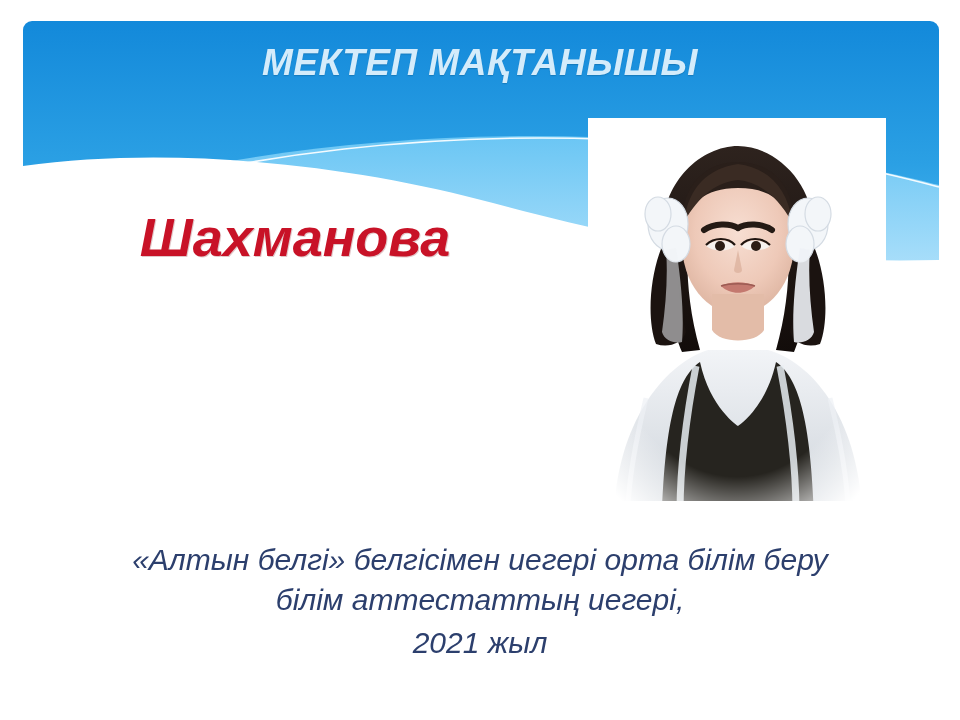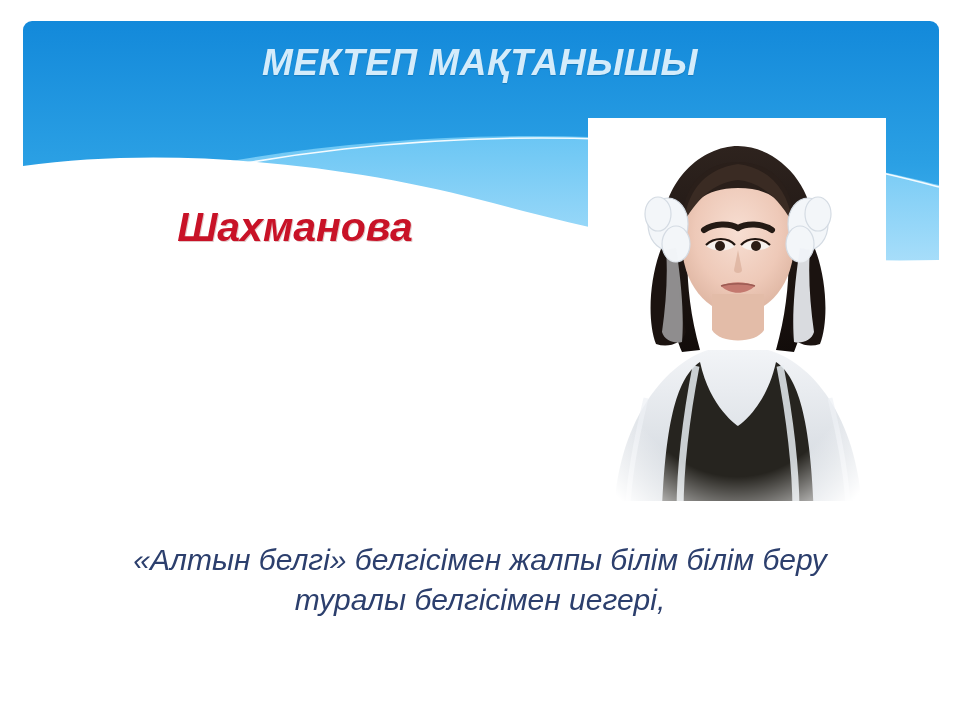--- a/index.html
+++ b/index.html
@@ -59,21 +59,21 @@
 
   
   .name-block {
     position: absolute;
     left: 30px;
     top: 196px;
     width: 530px;
     text-align: center;
   }
   .name-line {
-    font-size: 41px;
+    font-size: 54px;
     font-weight: bold;
     font-style: italic;
     color: #c81227;
     line-height: 1.52;
     text-shadow: 1px 1px 0 rgba(120,0,10,0.22);
     white-space: nowrap;
   }
 
   
   .photo-wrap {
@@ -228,17 +228,18 @@
 
       <rect x="0" y="0" width="298" height="395" fill="url(#fadeEdge)"></rect>
       <rect x="0" y="0" width="298" height="12" fill="#ffffff"></rect>
       <rect x="0" y="0" width="12" height="395" fill="#ffffff"></rect>
       <rect x="286" y="0" width="12" height="395" fill="#ffffff"></rect>
       <rect x="0" y="383" width="298" height="12" fill="#ffffff"></rect>
     </svg>
   </div>
 
   <div class="caption">
-    <span class="caption-line">«Алтын белгі» белгісімен жалпы білім білім беру</span>
-    <span class="caption-line">туралы белгісімен иегері,</span>
+    <span class="caption-line">«Алтын белгі» белгісімен иегері орта білім беру</span>
+    <span class="caption-line">білім аттестаттың иегері,</span>
+    <span class="caption-line year">2021 жыл</span>
   </div>
 
 </div>
 
 </body></html>

